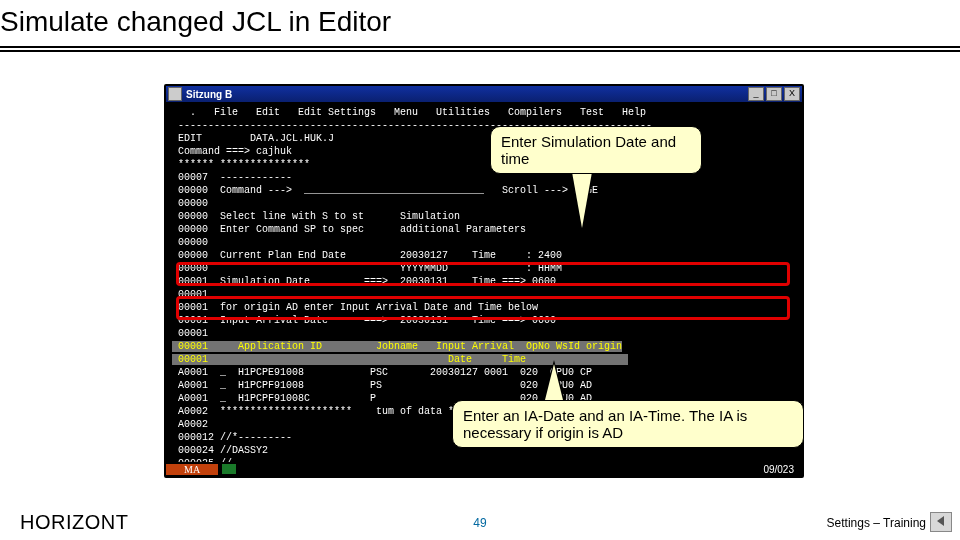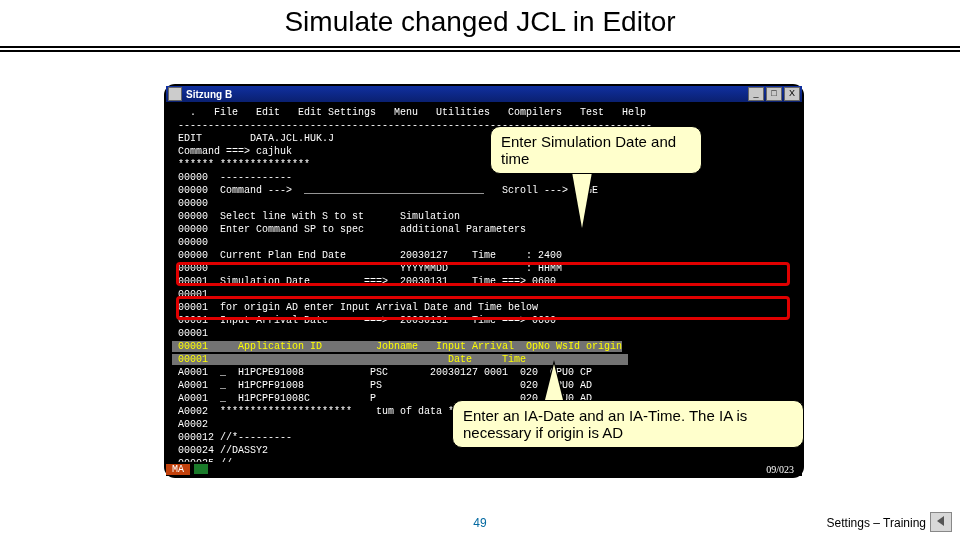--- a/index.html
+++ b/index.html
@@ -1,39 +1,39 @@
 <!DOCTYPE html>
 <html><head>
 <meta charset="utf-8">
 <style>
 html,body{margin:0;padding:0;width:960px;height:540px;background:#fff;font-family:Arial,Helvetica,sans-serif;overflow:hidden}
 .slide{position:relative;width:960px;height:540px}
-.title{position:absolute;top:6px;left:0;right:0;text-align:center;font-size:28px;color:#000}
+.title{position:absolute;top:6px;left:0;right:0;text-align:left;font-size:28px;color:#000}
 .hr{position:absolute;left:0;right:0;border-top:2px solid #000}
 .hr1{top:46px}.hr2{top:50px}
 .footer{position:absolute;bottom:6px;left:0;right:0;height:26px}
 .footL{position:absolute;left:20px;bottom:0;font-size:20px;color:#000;letter-spacing:0.5px}
 .footC{position:absolute;left:0;right:0;text-align:center;bottom:4px;font-size:12px;color:#0369a1}
 .footR{position:absolute;right:34px;bottom:4px;font-size:12px;color:#000}
 .navbox{position:absolute;right:8px;bottom:2px;width:20px;height:18px;background:#d8d8d8;border:1px solid #888}
 .navbox svg{display:block;margin:2px auto}
 
-.win{position:absolute;left:164px;top:84px;width:636px;height:390px;background:#000;border:2px solid #000;border-radius:11px}
+.win{position:absolute;left:164px;top:84px;width:636px;height:390px;background:#000;border:2px solid #000;border-radius:2px}
 .titlebar{height:16px;background:linear-gradient(#1030a0,#0a2070);display:flex;align-items:center;padding:0 2px}
 .titlebar .ico{width:12px;height:12px;background:#ccc;border:1px solid #666;margin-right:4px}
 .titlebar .txt{color:#fff;font-size:10px;font-weight:bold}
 .titlebar .sp{flex:1}
 .titlebar .btn{width:14px;height:12px;background:#c8c8c8;border:1px solid #666;margin-left:2px;font-size:9px;line-height:10px;text-align:center;color:#000}
 .term{font-family:"Courier New",monospace;font-size:10px;line-height:13px;color:#fff;white-space:pre;padding:4px 6px;position:relative}
 .hlbar{background:#737373;color:#ff0}
 .status{position:absolute;left:0;right:0;bottom:0;height:14px;background:#000;display:flex;align-items:center}
-.status .ma{background:#c2410c;color:#fff;font-size:10px;font-family:Liberation Mono, monospace;padding:0 6px}
+.status .ma{background:#c2410c;color:#fff;font-size:10px;font-family:Liberation Serif, serif;padding:0 18px}
 .status .blk{width:14px;height:10px;background:#1a7a2a;margin-left:4px}
 .status .sp{flex:1}
-.status .rc{color:#fff;font-size:10px;font-family:Liberation Serif, serif;padding-right:8px}
+.status .rc{color:#fff;font-size:10px;font-family:Liberation Sans, sans-serif;padding-right:8px}
 
 .callout{position:absolute;background:#ffffcc;border:1.5px solid #000;border-radius:10px;text-align:left;font-size:15px;color:#000;padding:6px 10px}
 .co1{left:490px;top:126px;width:190px}
 .co2{left:452px;top:400px;width:330px}
 .tail{position:absolute;width:0;height:0}
 .tail1{left:570px;top:172px;border-left:12px solid transparent;border-right:12px solid transparent;border-top:60px solid #000}
 .tail1i{position:absolute;left:572px;top:172px;border-left:10px solid transparent;border-right:10px solid transparent;border-top:56px solid #ffffcc}
 .tail2{left:542px;top:360px;border-left:12px solid transparent;border-right:12px solid transparent;border-bottom:44px solid #000}
 .tail2i{position:absolute;left:544px;top:364px;border-left:10px solid transparent;border-right:10px solid transparent;border-bottom:40px solid #ffffcc}
 
@@ -56,21 +56,21 @@
     <div class="sp"></div>
     <div class="btn">_</div>
     <div class="btn">□</div>
     <div class="btn">X</div>
   </div>
   <div class="term"><span>   .   File   Edit   Edit Settings   Menu   Utilities   Compilers   Test   Help</span>
 <span> -------------------------------------------------------------------------------</span>
 <span> EDIT        DATA.JCL.HUK.J                             Columns 00001 00072</span>
 <span> Command ===&gt; cajhuk                                       Scroll ===&gt; CSR</span>
 <span> ****** ***************                                 *******************</span>
-<span> 00000  ------------                                                        </span>
+<span> 00007  ------------                                                        </span>
 <span> 00000  Command ---&gt;  ______________________________   Scroll ---&gt; PAGE</span>
 <span> 00000                                                                      </span>
 <span> 00000  Select line with S to st      Simulation</span>
 <span> 00000  Enter Command SP to spec      additional Parameters</span>
 <span> 00000                                                                      </span>
 <span> 00000  Current Plan End Date         20030127    Time     : 2400</span>
 <span> 00000                                YYYYMMDD             : HHMM</span>
 <span> 00001  Simulation Date         ===&gt;  20030131    Time ===&gt; 0600</span>
 <span> 00001                                                                      </span>
 <span> 00001  for origin AD enter Input Arrival Date and Time below</span>
@@ -100,20 +100,21 @@
 
 <div class="tail tail1"></div>
 <div class="tail1i"></div>
 <div class="callout co1">Enter Simulation Date and time</div>
 
 <div class="tail tail2"></div>
 <div class="tail2i"></div>
 <div class="callout co2">Enter an IA-Date and an IA-Time. The IA is necessary if origin is AD</div>
 
 <div class="footer">
+  <div class="footL">HORIZONT</div>
   <div class="footC">49</div>
   <div class="footR">Settings – Training</div>
   <div class="navbox">
     <svg width="14" height="12">
           <polygon points="10,1 3,6 10,11" fill="#555"></polygon>
         </svg>
   </div>
 </div>
 
 </div>

